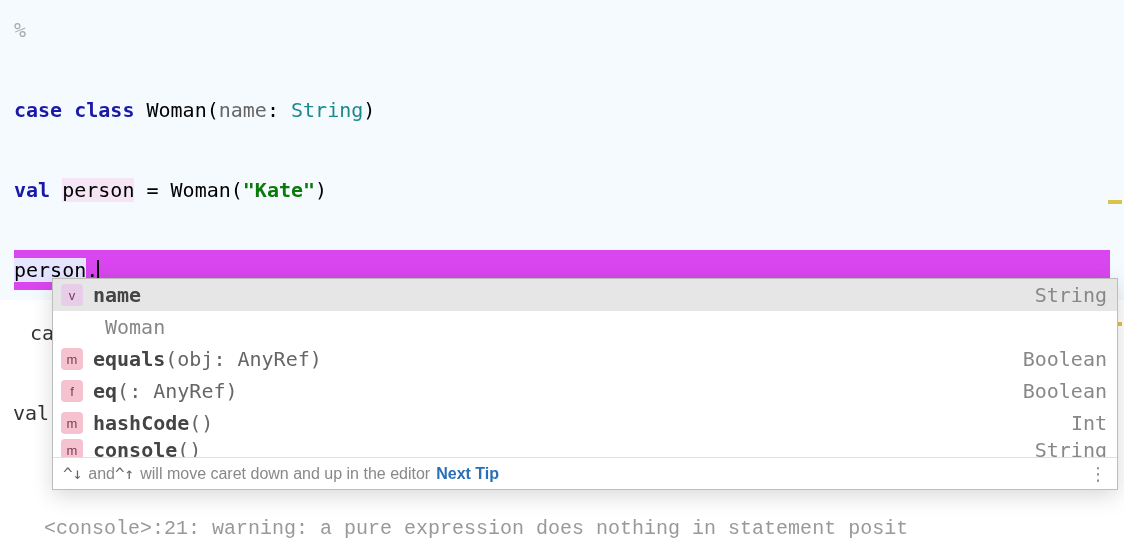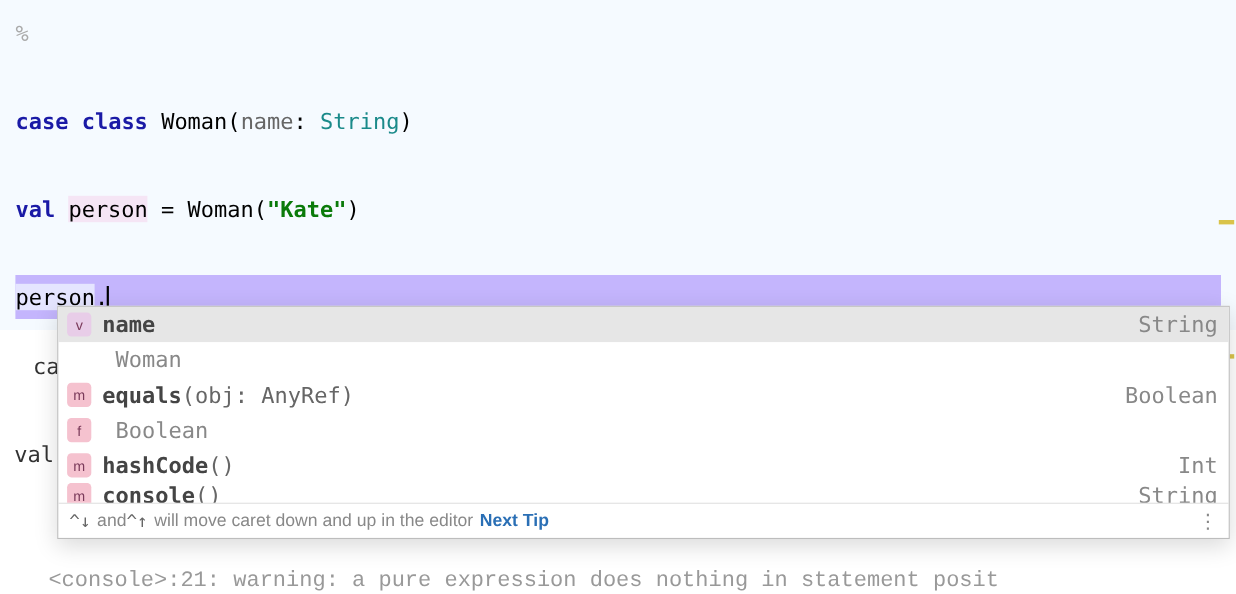--- a/index.html
+++ b/index.html
@@ -21,21 +21,21 @@
   .editor .line {
     white-space: pre;
   }
   .prompt-line { color: #aaa; }
   .kw { color: #1a1aa6; font-weight: bold; }
   .ident { color: #666; }
   .type { color: #1a8a8a; }
   .str { color: #0a7a0a; font-weight: bold; }
   .hl-val { background: #f5e5f5; }
   .hl-person { background: #e5e5ff; }
-  .current-line { background: #c4b5fd; }
+  .current-line { background: #d946ef; }
   .caret {
     display: inline-block;
     width: 2px; height: 22px;
     background: #000;
     vertical-align: text-bottom;
     margin-left: -1px;
   }
   .right-marks {
     position: absolute;
     right: 2px;
@@ -151,20 +151,21 @@
         <span class="icon kind-none"></span>
         <span class="ret">Woman</span>
       </div>
       <div class="row">
         <span class="icon kind-m">m</span>
         <span class="sig"><span class="bold">equals</span>(obj: AnyRef)</span>
         <span class="ret">Boolean</span>
       </div>
       <div class="row">
         <span class="icon kind-f">f</span>
+        <span class="sig"><span class="bold">eq</span>(: AnyRef)</span>
         <span class="ret">Boolean</span>
       </div>
       <div class="row">
         <span class="icon kind-m">m</span>
         <span class="sig"><span class="bold">hashCode</span>()</span>
         <span class="ret">Int</span>
       </div>
       <div class="row" style="height: 18px; overflow: hidden; padding-bottom: 0px;">
         <span class="icon kind-m">m</span>
         <span class="sig"><span class="bold">console</span>()</span>

